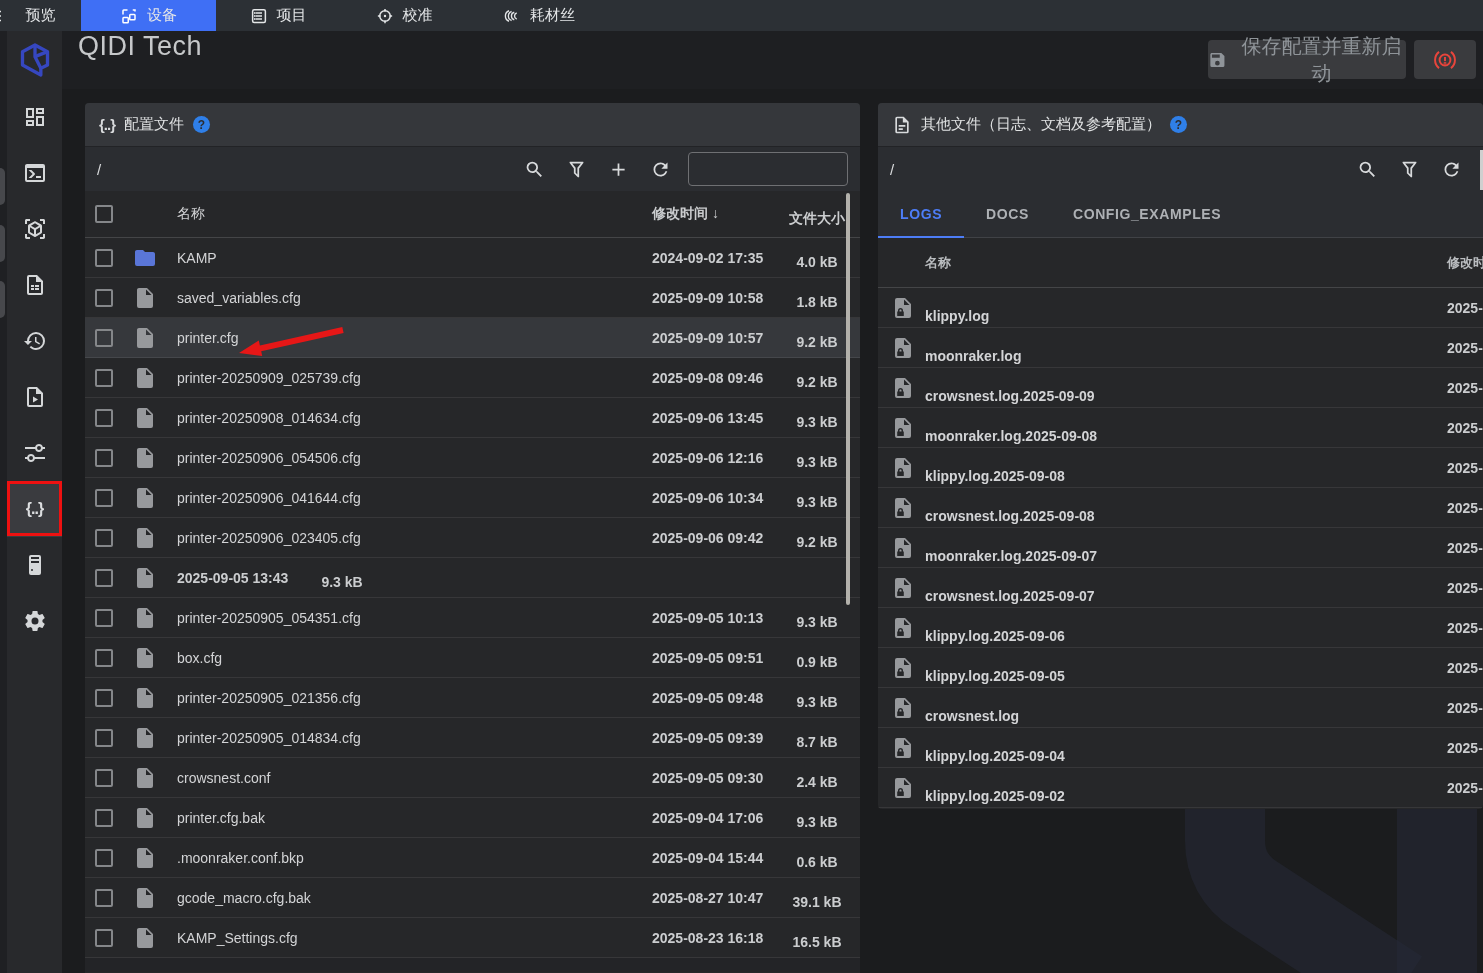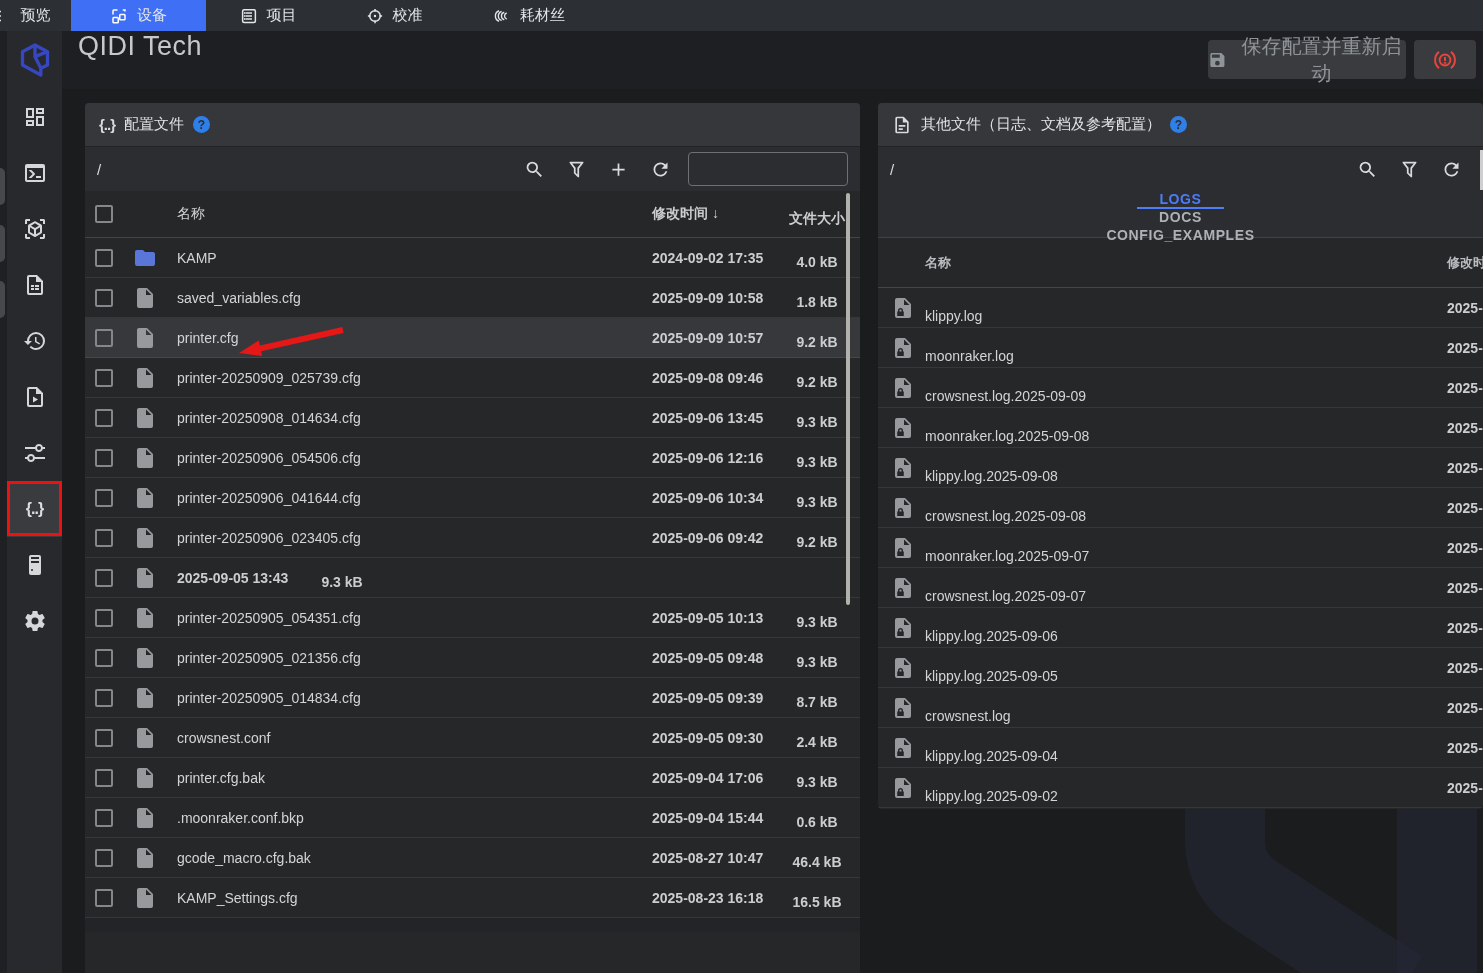--- a/index.html
+++ b/index.html
@@ -4,21 +4,21 @@
 <style>
   * { margin:0; padding:0; box-sizing:border-box; }
   html,body { width:1483px; height:973px; overflow:hidden; background:#1b1c1e;
     font-family:"Liberation Sans", sans-serif; color:#d7d8da; }
 
   
   .topbar { position:absolute; left:0; top:0; width:1483px; height:31px; background:#2c3035; display:flex; z-index:4; }
   .topbar .tab { height:31px; display:flex; align-items:center; justify-content:center; gap:9px;
     font-size:15px; color:#e4e6e8; cursor:pointer; }
   .topbar .tab svg { width:18px; height:18px; }
-  .tab-preview { width:71px; }
+  .tab-preview { width:81px; }
   .tab-device  { width:135px; background:#3f6ff5; color:#ffffff; }
   .tab-project { width:124px; }
   .tab-calib   { width:128px; }
   .tab-fil     { width:142px; }
   .preview-ic-sliver { position:absolute; left:-14px; top:7px; width:18px; height:18px; overflow:hidden; }
 
   
   .leftstrip { position:absolute; left:0; top:31px; width:7px; height:942px; background:#1f2023; z-index:3; }
   .edge-shape { position:absolute; left:0; width:5px; height:37px; background:#47484c; border-radius:0 6px 6px 0; }
 
@@ -80,32 +80,32 @@
   .col-ic.folder .svg-folder { display:block; fill:#5a76d8; }
   .col-ic.file .svg-file { display:block; fill:#97999c; }
   .col-ic.file-lock .svg-file-lock { display:block; fill:#97999c; }
   .col-name { flex:1; font-size:14px; font-weight:500; color:#d3d4d6; white-space:nowrap; overflow:hidden; }
   .col-date { width:122px; font-size:14px; font-weight:600; color:#cbcdcf; white-space:nowrap; }
   .col-size { width:86px; font-size:14px; font-weight:600; color:#cbcdcf; text-align:center;margin-top:9px; }
   .sort-arrow { font-weight:400; }
   .tfoot { height:14px; background:#232427; }
 
   
-  .rtabs { height:47px; display:flex; align-items:center; border-bottom:1px solid rgba(255,255,255,.10); background:#2b2d31;flex-direction:column; }
+  .rtabs { height:47px; display:flex; align-items:flex-start; border-bottom:1px solid rgba(255,255,255,.10); background:#2b2d31; }
   .rtab { height:47px; display:flex; align-items:center; padding:0 22px; font-size:14px; font-weight:700;
     letter-spacing:.6px; color:#aeb1b5; cursor:pointer; border-bottom:2px solid transparent; }
   .rtab.active { color:#4d7df7; border-bottom:2px solid #4d7df7; }
   .thead-other { position:relative; height:50px; display:flex; align-items:center;
     border-bottom:1px solid rgba(255,255,255,.14); font-size:13px; font-weight:700; color:#b9bcbf; }
   .o-name-h { margin-left:47px; }
   .o-date { position:absolute; left:569px; white-space:nowrap; }
   .row-other { position:relative; display:flex; align-items:center; height:40px;
     border-bottom:1px solid rgba(255,255,255,.08); cursor:pointer; }
   .row-other .col-ic { margin-left:13px; width:34px; }
-  .row-other .col-name { font-weight:400;margin-top:16px; }
+  .row-other .col-name { font-weight:700;margin-top:16px; }
   .row-other .o-date { font-size:14px; font-weight:700; color:#cbcdcf; }
 
   
   .scroll-thumb-left { position:absolute; left:846px; top:193px; width:4px; height:412px; background:#b3b1ab; border-radius:2px; z-index:2; }
   .scroll-thumb-right { position:absolute; left:1480px; top:150px; width:3px; height:40px; background:#cfcfcf; z-index:2; }
 
   
   .anno-rect { position:absolute; left:7px; top:481px; width:55px; height:55px; border:3px solid #ee1111; z-index:6; pointer-events:none; }
   .anno-arrow { position:absolute; left:237px; top:320px; z-index:6; pointer-events:none; }
 </style>
@@ -502,20 +502,35 @@
           <svg class="svg-file">
             <use href="#sym-file"></use>
           </svg>
 
         </span>
         <span class="col-name">printer-20250905_054351.cfg</span>
         <span class="col-date">2025-09-05 10:13</span>
         <span class="col-size">9.3 kB</span>
       </div>
 
+      <div class="row">
+        <span class="col-cb">
+          <span class="cb"></span>
+        </span>
+        <span class="col-ic file">
+
+          <svg class="svg-file">
+            <use href="#sym-file"></use>
+          </svg>
+
+        </span>
+        <span class="col-name">box.cfg</span>
+        <span class="col-date">2025-09-05 09:51</span>
+        <span class="col-size">0.9 kB</span>
+      </div>
 
       <div class="row">
         <span class="col-cb">
           <span class="cb"></span>
         </span>
         <span class="col-ic file">
 
           <svg class="svg-file">
             <use href="#sym-file"></use>
           </svg>
@@ -596,21 +611,21 @@
         </span>
         <span class="col-ic file">
 
           <svg class="svg-file">
             <use href="#sym-file"></use>
           </svg>
 
         </span>
         <span class="col-name">gcode_macro.cfg.bak</span>
         <span class="col-date">2025-08-27 10:47</span>
-        <span class="col-size">46.4 kB</span>
+        <span class="col-size">39.1 kB</span>
       </div>
 
       <div class="row">
         <span class="col-cb">
           <span class="cb"></span>
         </span>
         <span class="col-ic file">
 
           <svg class="svg-file">
             <use href="#sym-file"></use>

